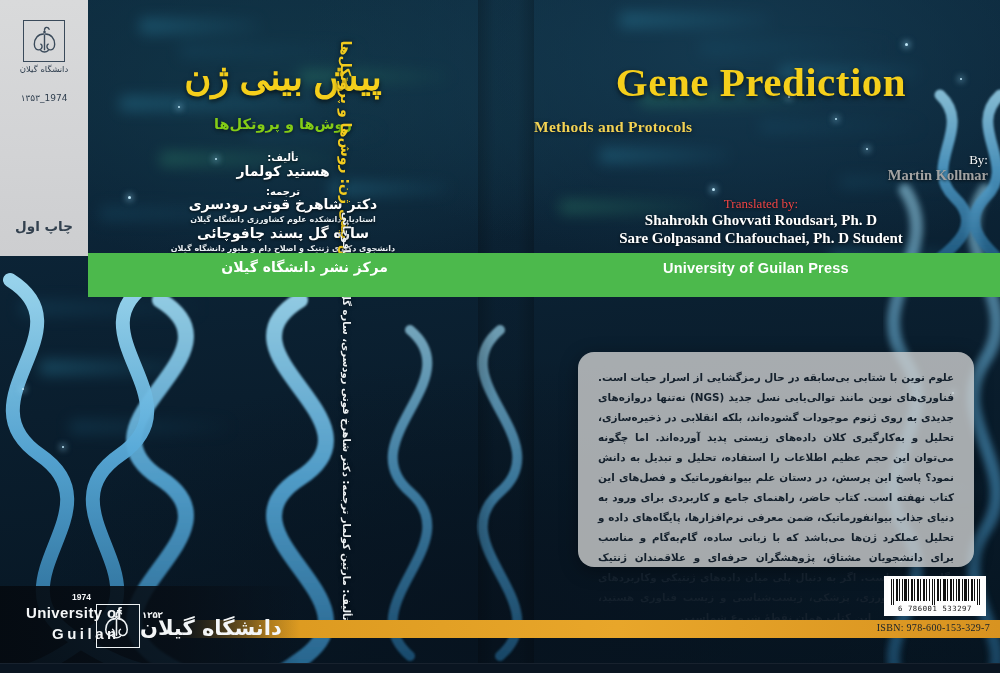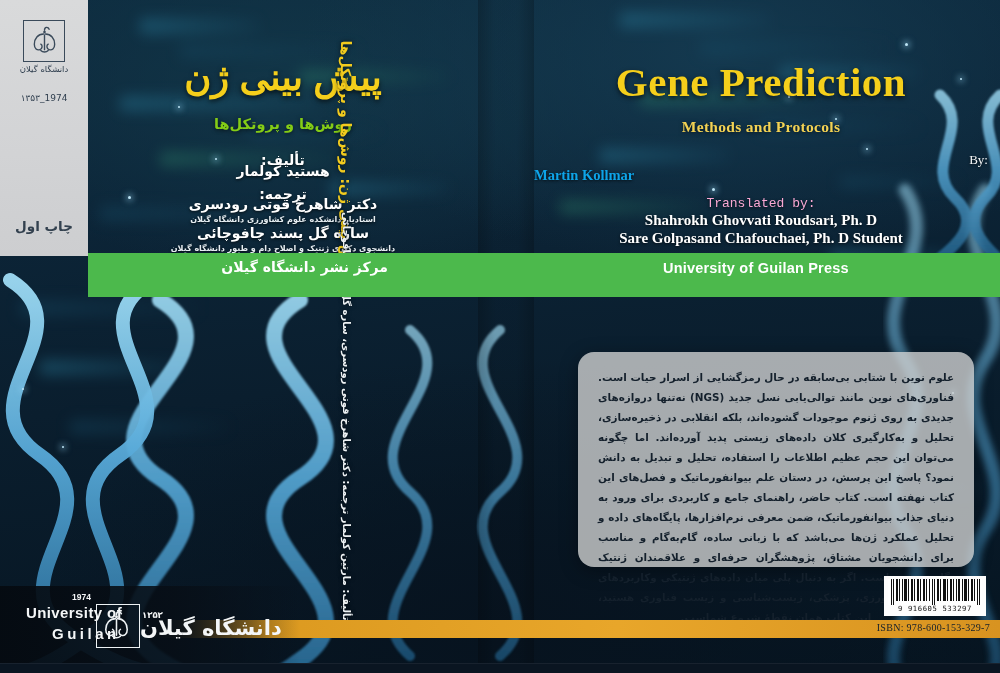--- a/index.html
+++ b/index.html
@@ -139,45 +139,45 @@
   .fc-title {
     position: absolute; left: 0; right: 12px; top: 58px;
     text-align: center;
     font-family: "Liberation Serif", "DejaVu Serif", serif;
     font-size: 41px; font-weight: 700; color: #f5cf1b;
     letter-spacing: .5px;
     text-shadow: 0 2px 5px rgba(0,0,0,.65);
   }
   .fc-subtitle {
     position: absolute; left: 0; right: 12px; top: 118px;
-    text-align: center;
+    text-align: left;
     font-family: "Liberation Serif", "DejaVu Serif", serif;
     font-size: 15.5px; font-weight: 700; color: #f3d253;
     letter-spacing: .3px;
     text-shadow: 0 1px 4px rgba(0,0,0,.6);
   }
   .fc-by {
     position: absolute; left: 0; right: 12px; top: 152px;
     text-align: right;
     font-family: "Liberation Serif", "DejaVu Serif", serif;
     font-size: 13px; color: #f6f8f9;
     text-shadow: 0 1px 3px rgba(0,0,0,.7);
   }
   .fc-author {
     position: absolute; left: 0; right: 12px; top: 167px;
-    text-align: left;
+    text-align: right;
     font-family: "Liberation Serif", "DejaVu Serif", serif;
-    font-size: 14.5px; font-weight: 700; color: #0ea5e9;
+    font-size: 14.5px; font-weight: 700; color: #a3a3a3;
     text-shadow: 0 1px 3px rgba(0,0,0,.7);
   }
   .fc-translated-by {
     position: absolute; left: 0; right: 12px; top: 196px;
     text-align: center;
-    font-family: Liberation Mono, monospace;
-    font-size: 13px; color: #f9a8d4;
+    font-family: Liberation Serif, serif;
+    font-size: 13px; color: #ef4444;
     text-shadow: 0 1px 3px rgba(0,0,0,.7);
   }
   .fc-tr1, .fc-tr2 {
     position: absolute; left: 0; right: 12px;
     text-align: center;
     font-family: "Liberation Serif", "DejaVu Serif", serif;
     font-size: 15px; font-weight: 700; color: #ffffff;
     text-shadow: 0 1px 3px rgba(0,0,0,.7);
   }
   .fc-tr1 { top: 212px; }
@@ -199,21 +199,21 @@
     font-size: 14.5px; font-weight: 700; color: #84cc16;
     text-shadow: 0 1px 4px rgba(0,0,0,.6);
   }
   .bc-line {
     position: absolute; left: 0; right: 0;
     text-align: center;
     font-family: "DejaVu Sans", sans-serif;
     color: #ffffff;
     text-shadow: 0 1px 3px rgba(0,0,0,.75);
   }
-  .bc-lbl { font-size: 14px; font-weight: 700; }
+  .bc-lbl { font-size: 10px; font-weight: 700; }
   .bc-name { font-size: 14px; font-weight: 700; }
   .bc-aff { font-size: 8px; font-weight: 700; color: #e7eef2; }
   .r-auth-lbl   { top: 152px; }
   .r-auth-name  { top: 163px; }
   .r-trans-lbl  { top: 186px; }
   .r-tr1-name   { top: 196px; }
   .r-tr1-aff    { top: 215px; }
   .r-tr2-name   { top: 225px; }
   .r-tr2-aff    { top: 244px; }
 
@@ -538,21 +538,21 @@
           <rect x="70" y="0" width="2" height="22"></rect>
         <rect x="74" y="0" width="1" height="22"></rect>
           <rect x="76" y="0" width="3" height="22"></rect>
         <rect x="80" y="0" width="1" height="22"></rect>
           <rect x="83" y="0" width="2" height="22"></rect>
         <rect x="86" y="0" width="1" height="22"></rect>
           <rect x="89" y="0" width="1" height="26"></rect>
         <rect x="91" y="0" width="1" height="26"></rect>
       </g>
     </svg>
-    <div class="barcode-digits">9 916605 533297</div>
+    <div class="barcode-digits">6 786001 533297</div>
   </div>
 
   <div class="gold-band"></div>
   <div class="isbn">ISBN: 978-600-153-329-7</div>
 
   <div class="logobar">
     <div class="lb-1974">1974</div>
     <div class="lb-en">
       <div>University of</div>
       <div class="l2">Guilan</div>

